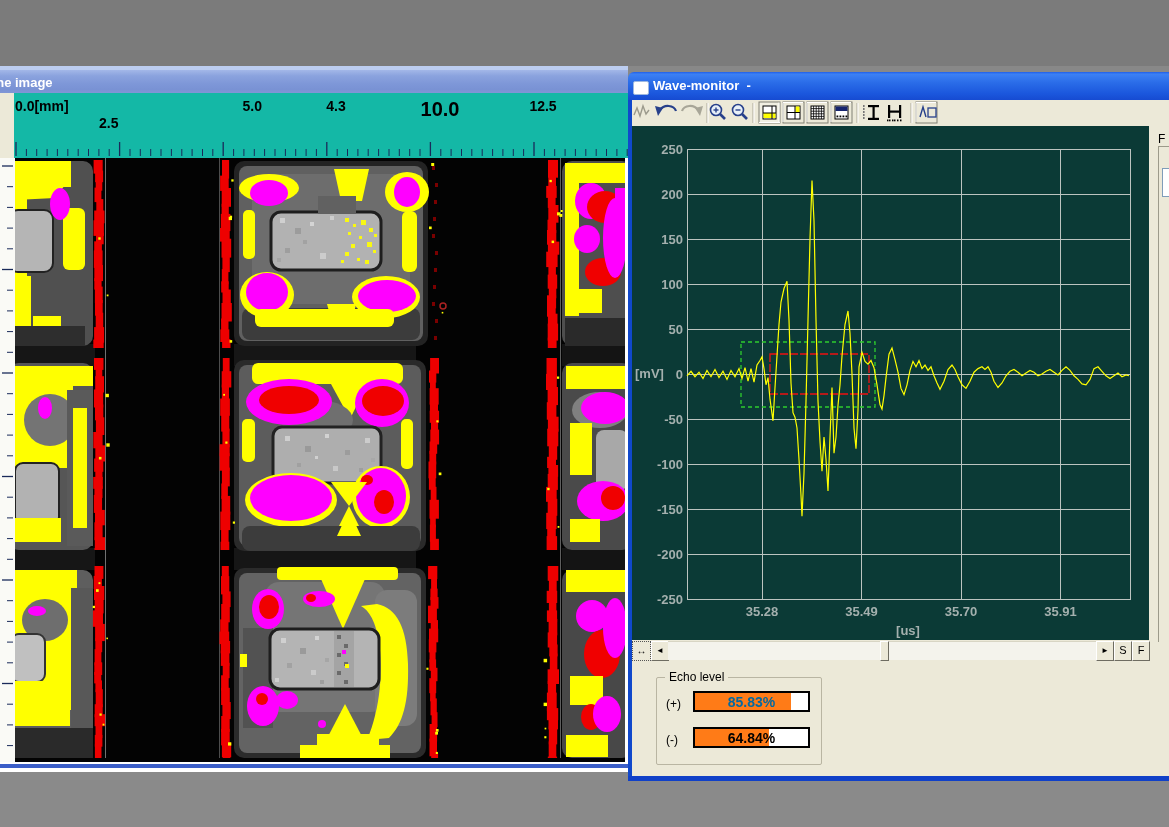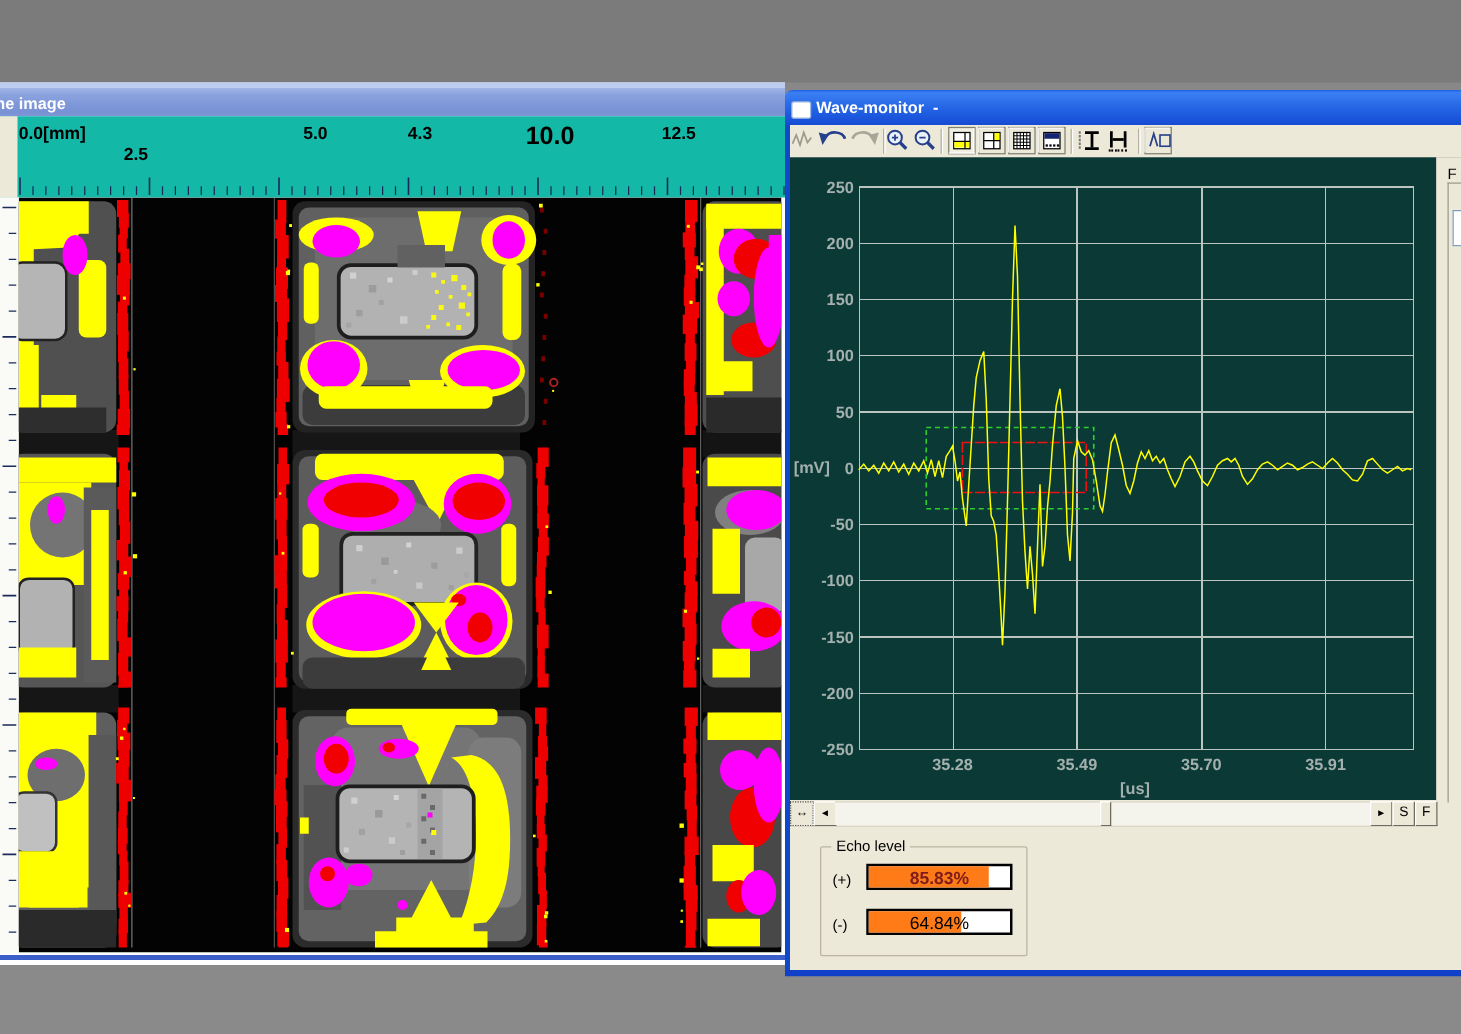--- a/index.html
+++ b/index.html
@@ -694,21 +694,21 @@
   <div class="abs" style="left:482px;top:1px;width:16px;height:18px;background:#ece9d8;border:1px solid;border-color:#fff #6e6c61 #6e6c61 #fff;font-size:11px;text-align:center;line-height:16px;">S</div>
   <div class="abs" style="left:500px;top:1px;width:16px;height:18px;background:#ece9d8;border:1px solid;border-color:#fff #6e6c61 #6e6c61 #fff;font-size:11px;text-align:center;line-height:16px;">F</div>
  </div>
 
  <div class="abs" style="left:4px;top:589px;width:537px;height:115px;background:#ece9d8;">
   <div class="abs" style="left:8px;top:16px;width:164px;height:86px;border:1px solid #b9b5a2;border-radius:2px;margin-left:16px;">
     <span class="abs" style="left:8px;top:-8px;background:#ece9d8;padding:0 4px;font-size:12px;">Echo level</span>
     <span class="abs" style="left:9px;top:19px;font-size:12px;">(+)</span>
     <div class="abs" style="left:36px;top:13px;width:113px;height:17px;background:#fff;border:2px solid #000;">
       <div class="abs" style="left:0;top:0;width:96px;height:17px;background:#ff7b17;"></div>
-      <div class="abs" style="left:0;top:1px;width:113px;text-align:center;font-size:14px;font-weight:bold;color:#7f1d1d;">85.83%</div>
+      <div class="abs" style="left:0;top:1px;width:113px;text-align:center;font-size:14px;font-weight:bold;color:#0369a1;">85.83%</div>
     </div>
     <span class="abs" style="left:9px;top:55px;font-size:12px;">(-)</span>
     <div class="abs" style="left:36px;top:49px;width:113px;height:17px;background:#fff;border:2px solid #000;">
       <div class="abs" style="left:0;top:0;width:74px;height:17px;background:#ff7b17;"></div>
-      <div class="abs" style="left:0;top:1px;width:113px;text-align:center;font-size:14px;font-weight:normal;color:#000;">64.84%</div>
+      <div class="abs" style="left:0;top:1px;width:113px;text-align:center;font-size:14px;font-weight:bold;color:#000;">64.84%</div>
     </div>
   </div>
  </div>
 </div>
 </body></html>

